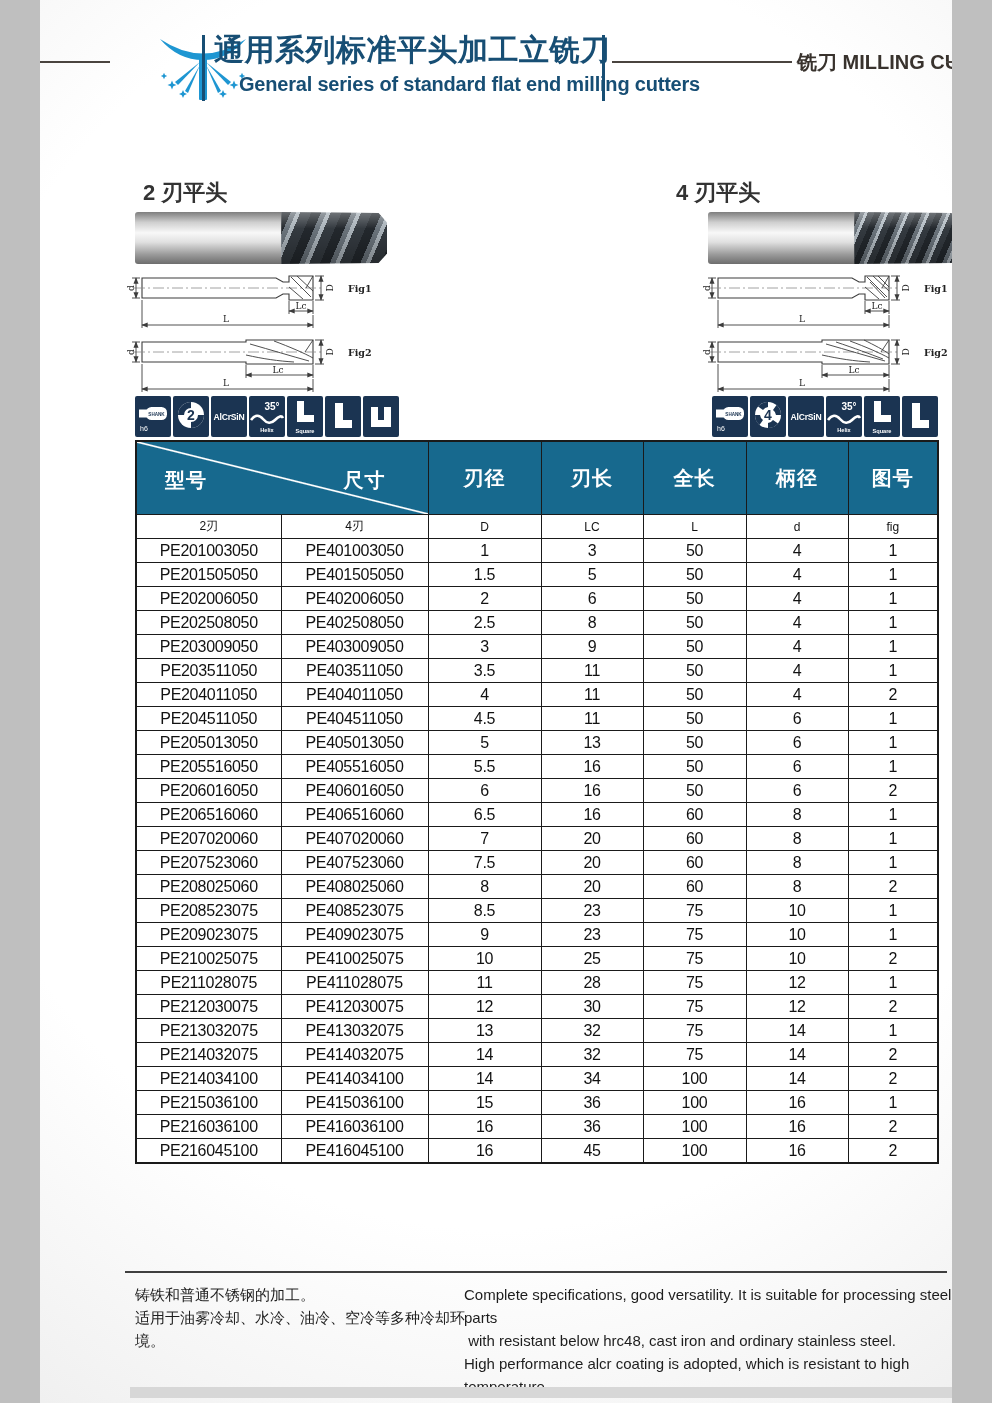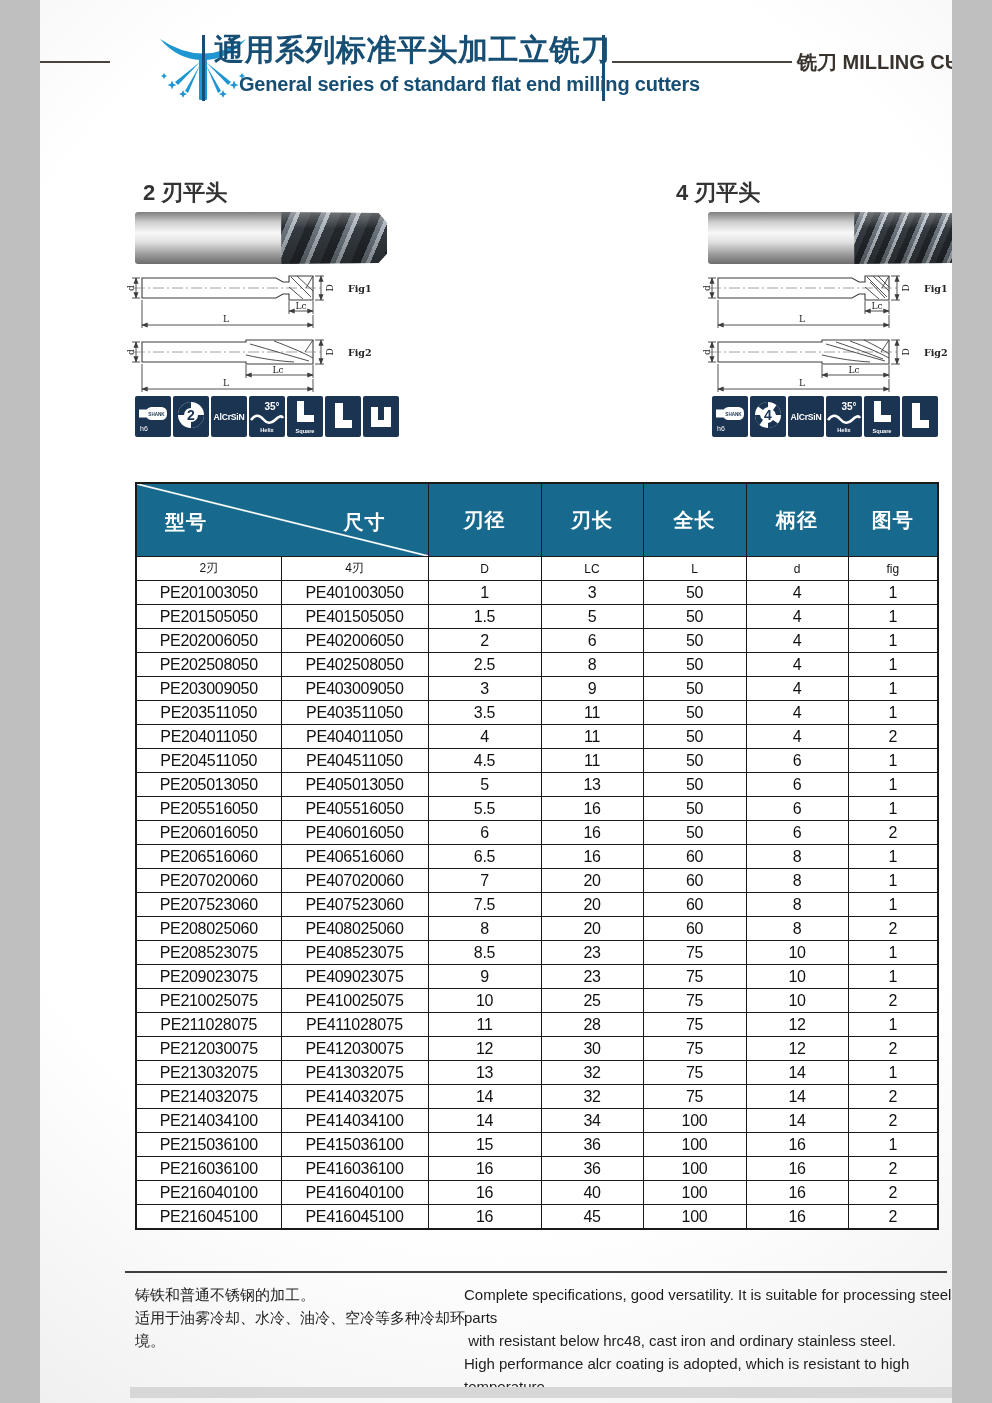--- a/index.html
+++ b/index.html
@@ -42,21 +42,21 @@
   .bg-0{left:95px;} .bg-1{left:672px;}
   .badge{width:36px;height:41px;background:#1b3452;border-radius:2px;position:relative;overflow:hidden;}
   .badge svg{position:absolute;inset:0;width:100%;height:100%;}
   .badge .b-navy-xs{font-size:4.6px;font-weight:bold;fill:#1b3452;}
   .badge .b-white-xs{font-size:5.6px;font-weight:bold;fill:#fff;}
   .badge .b-white-s{font-size:7px;fill:#fff;}
   .badge .b-white-m{font-size:10px;fill:#fff;font-weight:bold;}
   .badge .b-num{font-size:14px;font-weight:bold;fill:#1b3452;}
   .badge-text{display:flex;align-items:center;justify-content:center;height:100%;color:#fff;font-size:8.6px;font-weight:bold;letter-spacing:-0.2px;}
   
-  table.spec{position:absolute;left:95px;top:482px;width:802px;border-collapse:collapse;table-layout:fixed;background:#fff;border:2px solid #1a1a1a;}
+  table.spec{position:absolute;left:95px;top:440px;width:802px;border-collapse:collapse;table-layout:fixed;background:#fff;border:2px solid #1a1a1a;}
   table.spec th,table.spec td{border:1px solid #1a1a1a;text-align:center;padding:0;}
   tr.main-head th{height:72px;background:#17698e;color:#fff;font-size:20px;font-weight:600;letter-spacing:1px;}
   th.diag{position:relative;}
   .diag-line{position:absolute;inset:0;background:linear-gradient(to right top,transparent calc(50% - 1.4px),#fff calc(50% - 0.3px),#fff calc(50% + 0.3px),transparent calc(50% + 1.4px));}
   .corner-model{position:absolute;left:28px;top:25px;font-weight:600;}
   .corner-size{position:absolute;right:42px;top:25px;font-weight:600;}
   tr.sub-head th{height:23px;font-size:12px;font-weight:normal;color:#111;background:#fff;}
   table.spec td{height:23px;font-size:16px;color:#111;letter-spacing:-0.3px;}
   
   .footer-rule{position:absolute;left:85px;top:1271px;width:822px;height:2px;background:#3f3f3f;}
@@ -562,29 +562,20 @@
         <tr>
           <td>PE216036100</td>
           <td>PE416036100</td>
           <td>16</td>
           <td>36</td>
           <td>100</td>
           <td>16</td>
           <td>2</td>
         </tr>
         <tr>
-          <td>PE216040100</td>
-          <td>PE416040100</td>
-          <td>16</td>
-          <td>40</td>
-          <td>100</td>
-          <td>16</td>
-          <td>2</td>
-        </tr>
-        <tr>
           <td>PE216045100</td>
           <td>PE416045100</td>
           <td>16</td>
           <td>45</td>
           <td>100</td>
           <td>16</td>
           <td>2</td>
         </tr>
       </tbody>
   </table>

